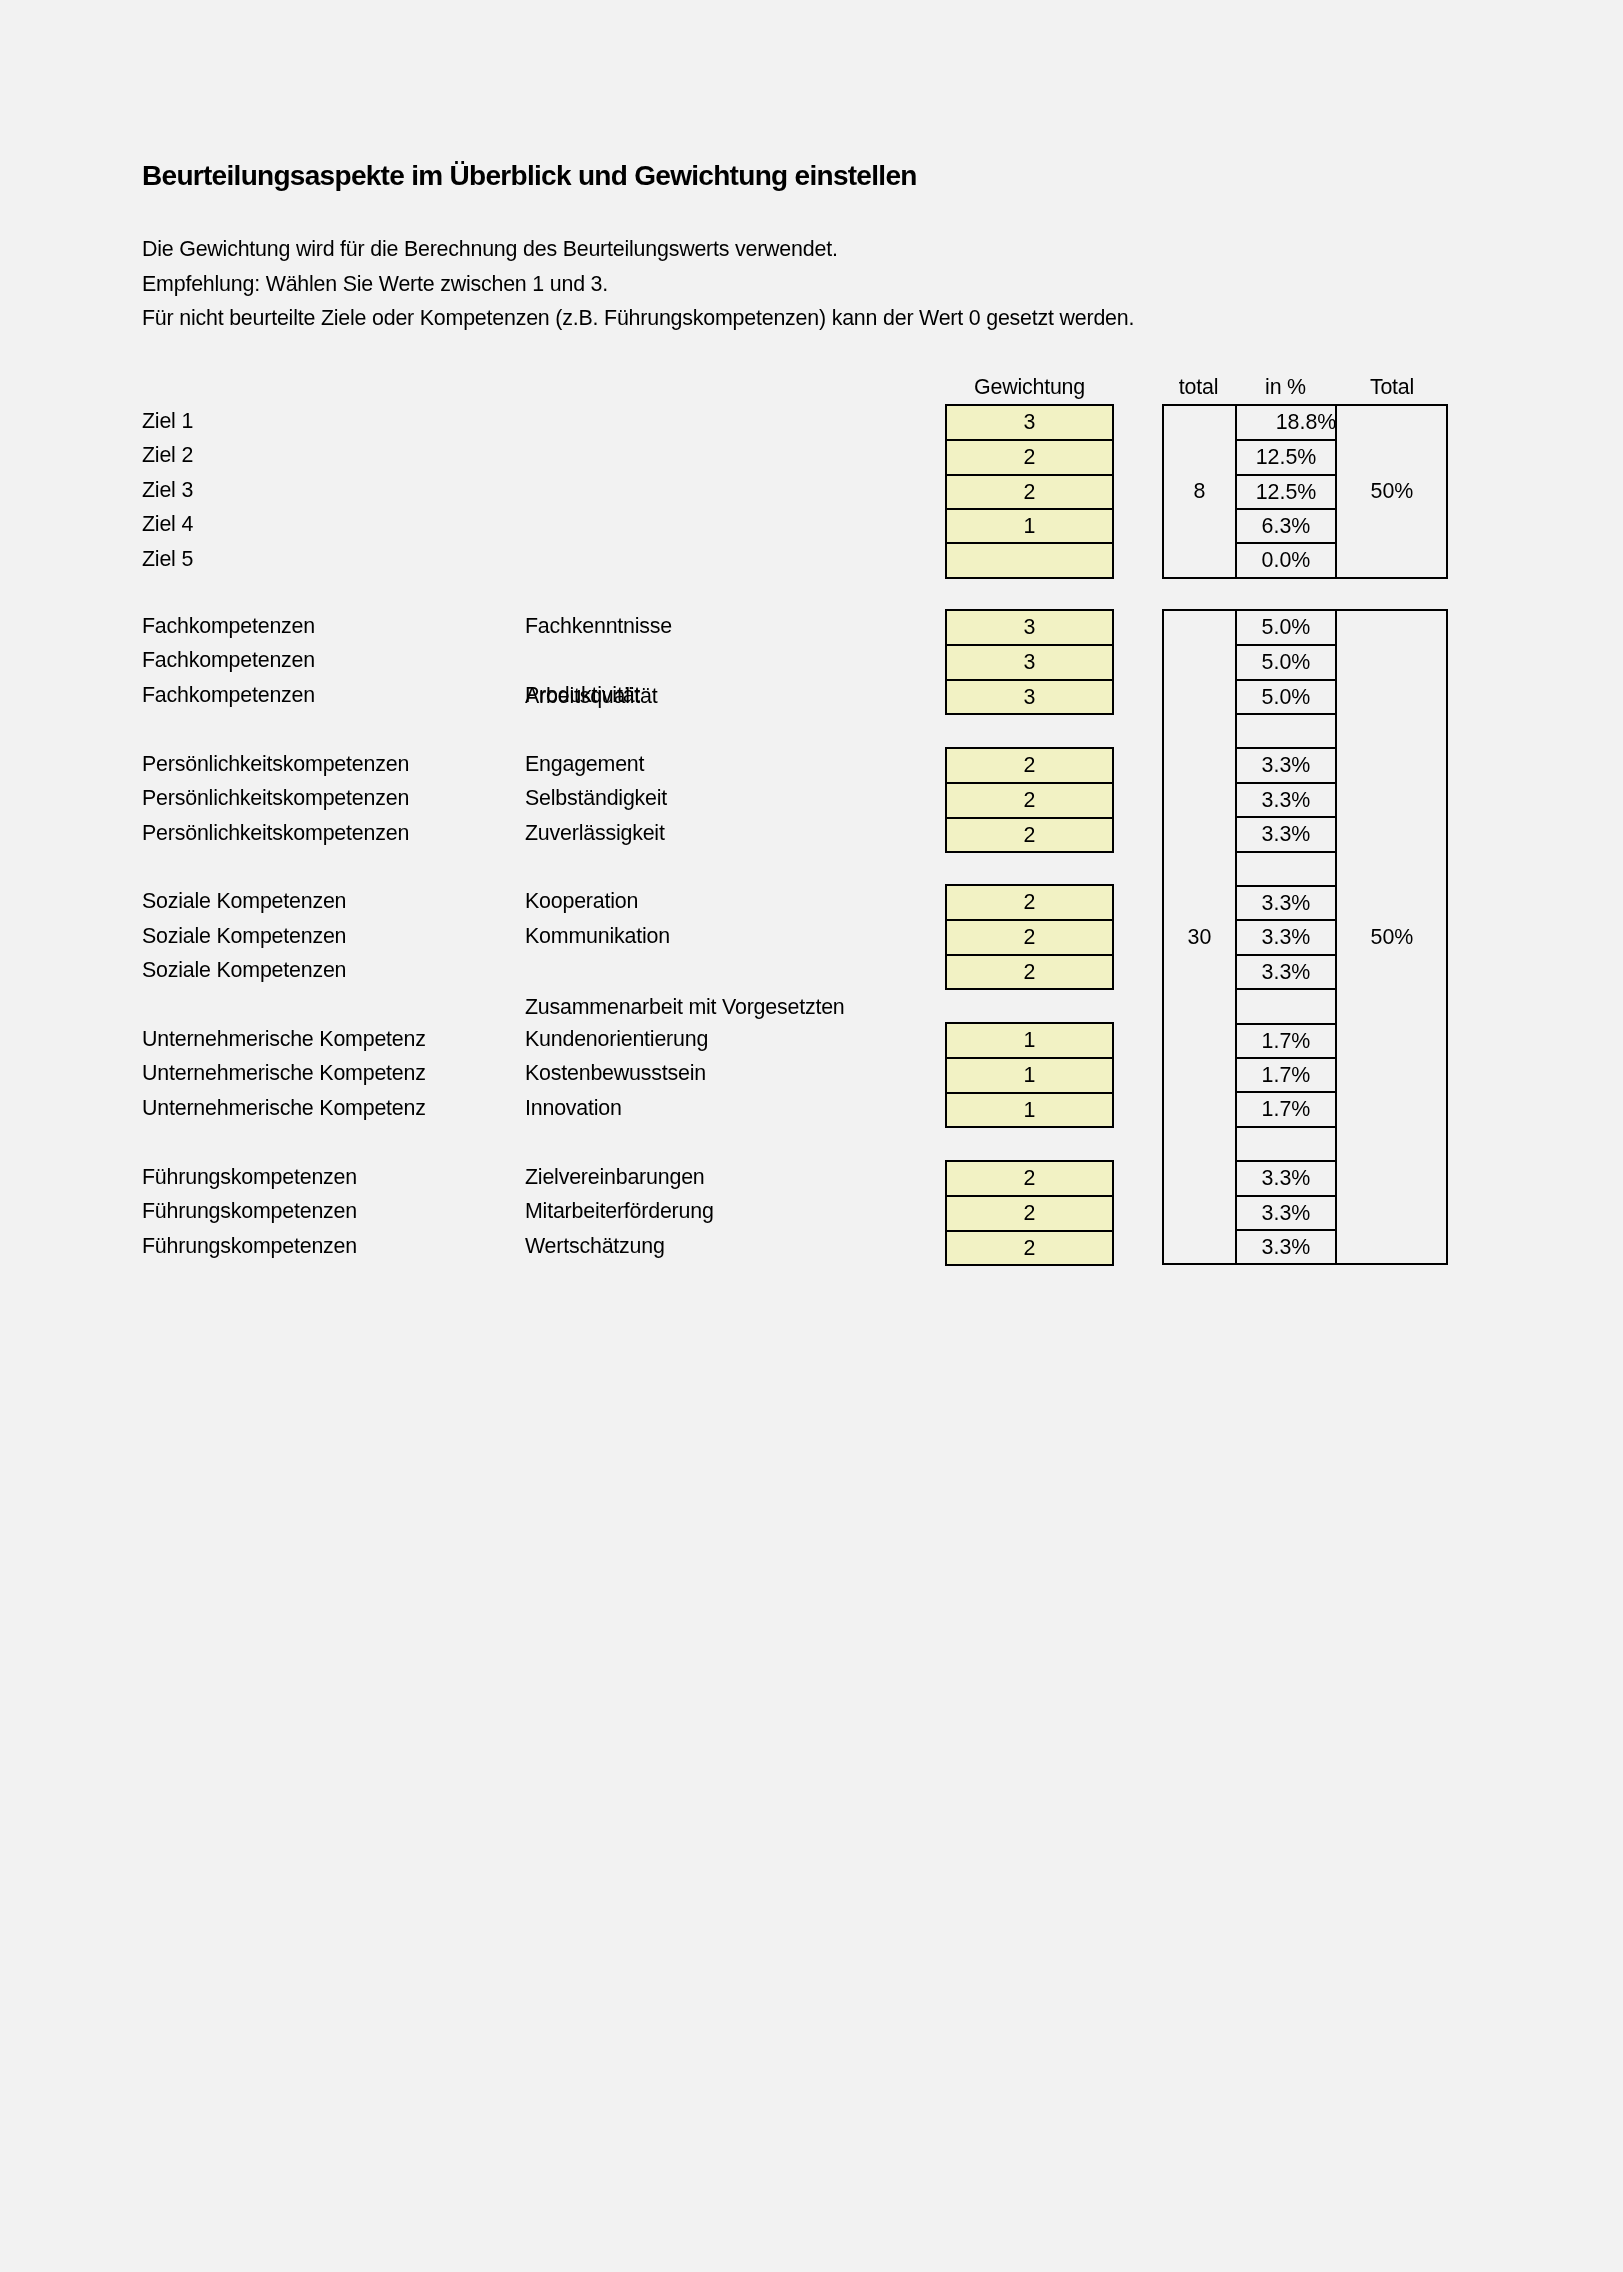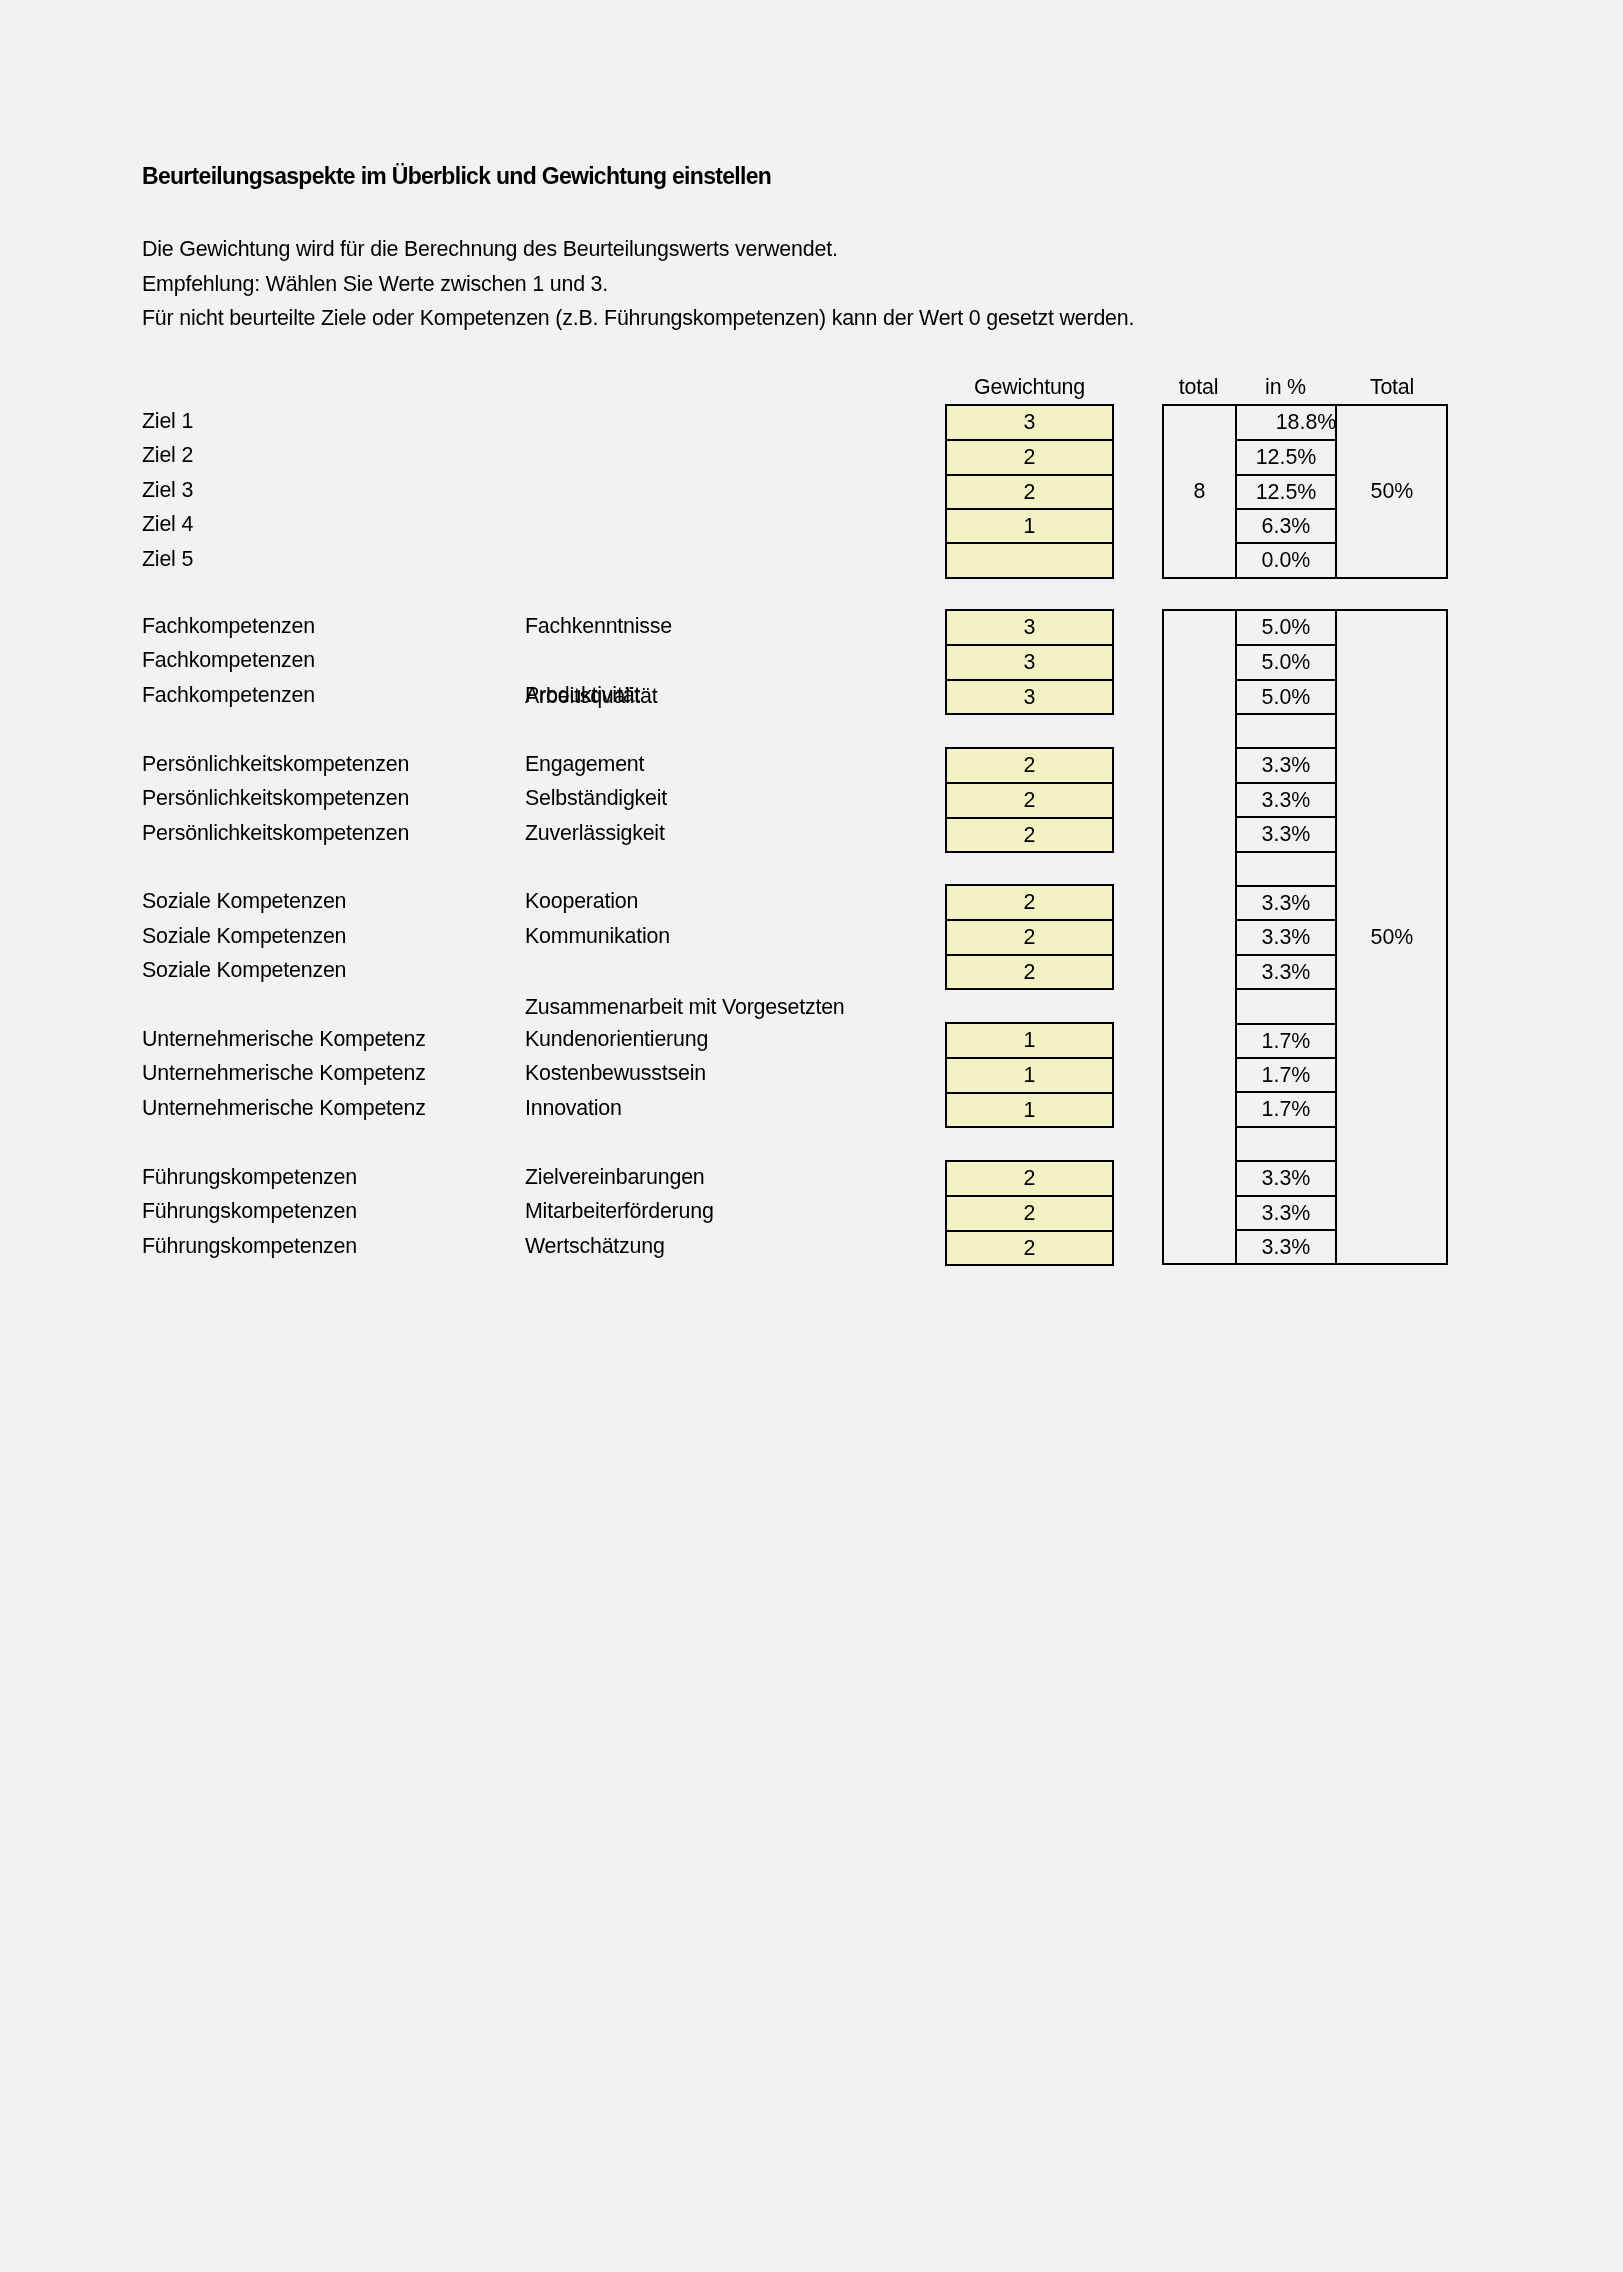--- a/index.html
+++ b/index.html
@@ -7,21 +7,21 @@
     width: 1623px; height: 2273px;
     background: #f2f2f2;
     position: relative;
     font-family: "Liberation Sans", sans-serif;
     color: #000;
     overflow: hidden;
   }
   .abs { position: absolute; }
   .title {
     left: 142px; top: 158px;
-    font-size: 23px; font-weight: bold;
+    font-size: 28px; font-weight: bold;
     letter-spacing: -0.7px;
     white-space: nowrap;
     line-height: 36px;
   }
   .intro {
     left: 142px; white-space: nowrap;
     font-size: 21.4px; line-height: 26px;
     letter-spacing: -0.2px;
   }
   .hdr {
@@ -161,20 +161,21 @@
     </div>
     <div class="abs gw-box" style="top: 1160px; height: 106px;">
       <div class="gw-cell" style="top: 0px;">2</div>
       <div class="gw-cell sep" style="top: 33px;">2</div>
       <div class="gw-cell sep" style="top: 68px;">2</div>
     </div>
   </div>
 <div id="comp-frame" class="abs frame" style="top: 609px; height: 656px;">
   <div class="col-div-1"></div>
   <div class="col-div-2"></div>
+  <div class="merged total-count">30</div>
   <div class="merged total-pct">50%</div>
 <div class="pct-cell" style="top: 0px;">5.0%</div>
     <div class="pct-cell sep" style="top: 33px;">5.0%</div>
     <div class="pct-cell sep" style="top: 68px;">5.0%</div>
     <div class="pct-cell sep" style="top: 102px;"></div>
     <div class="pct-cell sep" style="top: 136px;">3.3%</div>
     <div class="pct-cell sep" style="top: 171px;">3.3%</div>
     <div class="pct-cell sep" style="top: 205px;">3.3%</div>
     <div class="pct-cell sep" style="top: 240px;"></div>
     <div class="pct-cell sep" style="top: 274px;">3.3%</div>

